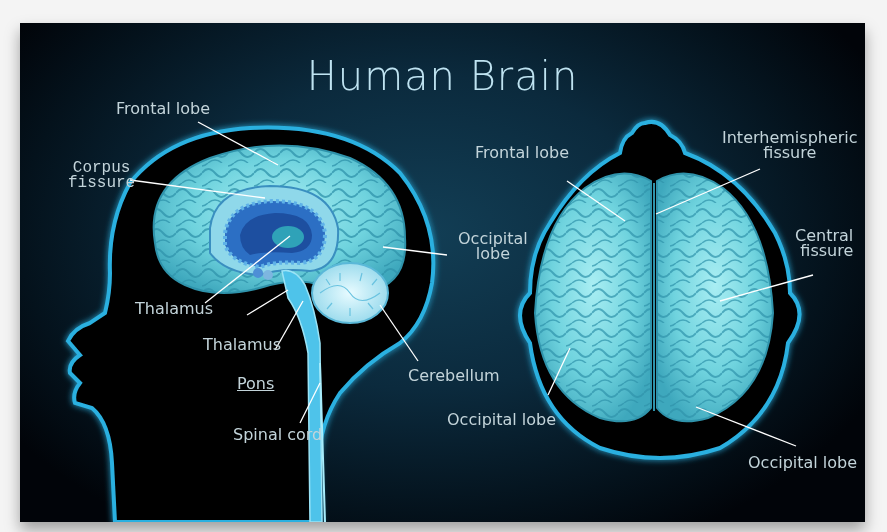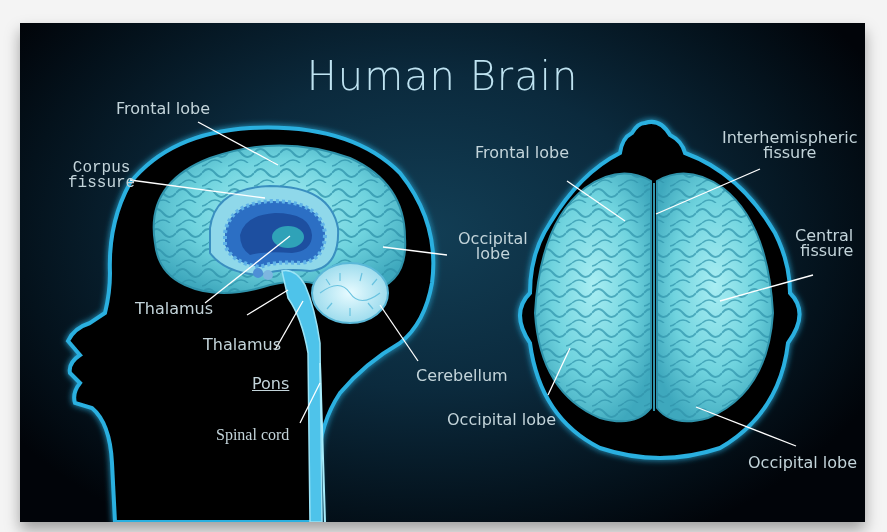--- a/index.html
+++ b/index.html
@@ -99,27 +99,27 @@
 
   <div class="title">Human Brain</div>
 
   <div class="lbl" style="left:96px;top:78px;">Frontal lobe</div>
   <div class="lbl c" style="left:48px;top:138px;font-family:Liberation Mono, monospace;">
     <div>Corpus</div>
     <div>fissure</div>
   </div>
   <div class="lbl" style="left:115px;top:278px;">Thalamus</div>
   <div class="lbl" style="left:183px;top:314px;">Thalamus</div>
-  <div class="lbl" style="left:232px;top:353px;text-decoration:underline;">Pons</div>
-  <div class="lbl" style="left:196px;top:404px;font-family:Liberation Serif, serif;">Spinal cord</div>
+  <div class="lbl" style="left:217px;top:353px;text-decoration:underline;">Pons</div>
+  <div class="lbl" style="left:213px;top:404px;">Spinal cord</div>
   <div class="lbl c" style="left:438px;top:208px;text-align:center;">
     <div>Occipital</div>
     <div>lobe</div>
   </div>
-  <div class="lbl" style="left:396px;top:345px;">Cerebellum</div>
+  <div class="lbl" style="left:388px;top:345px;">Cerebellum</div>
 
   <div class="lbl" style="left:455px;top:122px;">Frontal lobe</div>
   <div class="lbl c" style="left:702px;top:107px;">
     <div>Interhemispheric</div>
     <div>fissure</div>
   </div>
   <div class="lbl c" style="left:775px;top:205px;text-align:right;">
     <div>Central</div>
     <div>fissure</div>
   </div>

